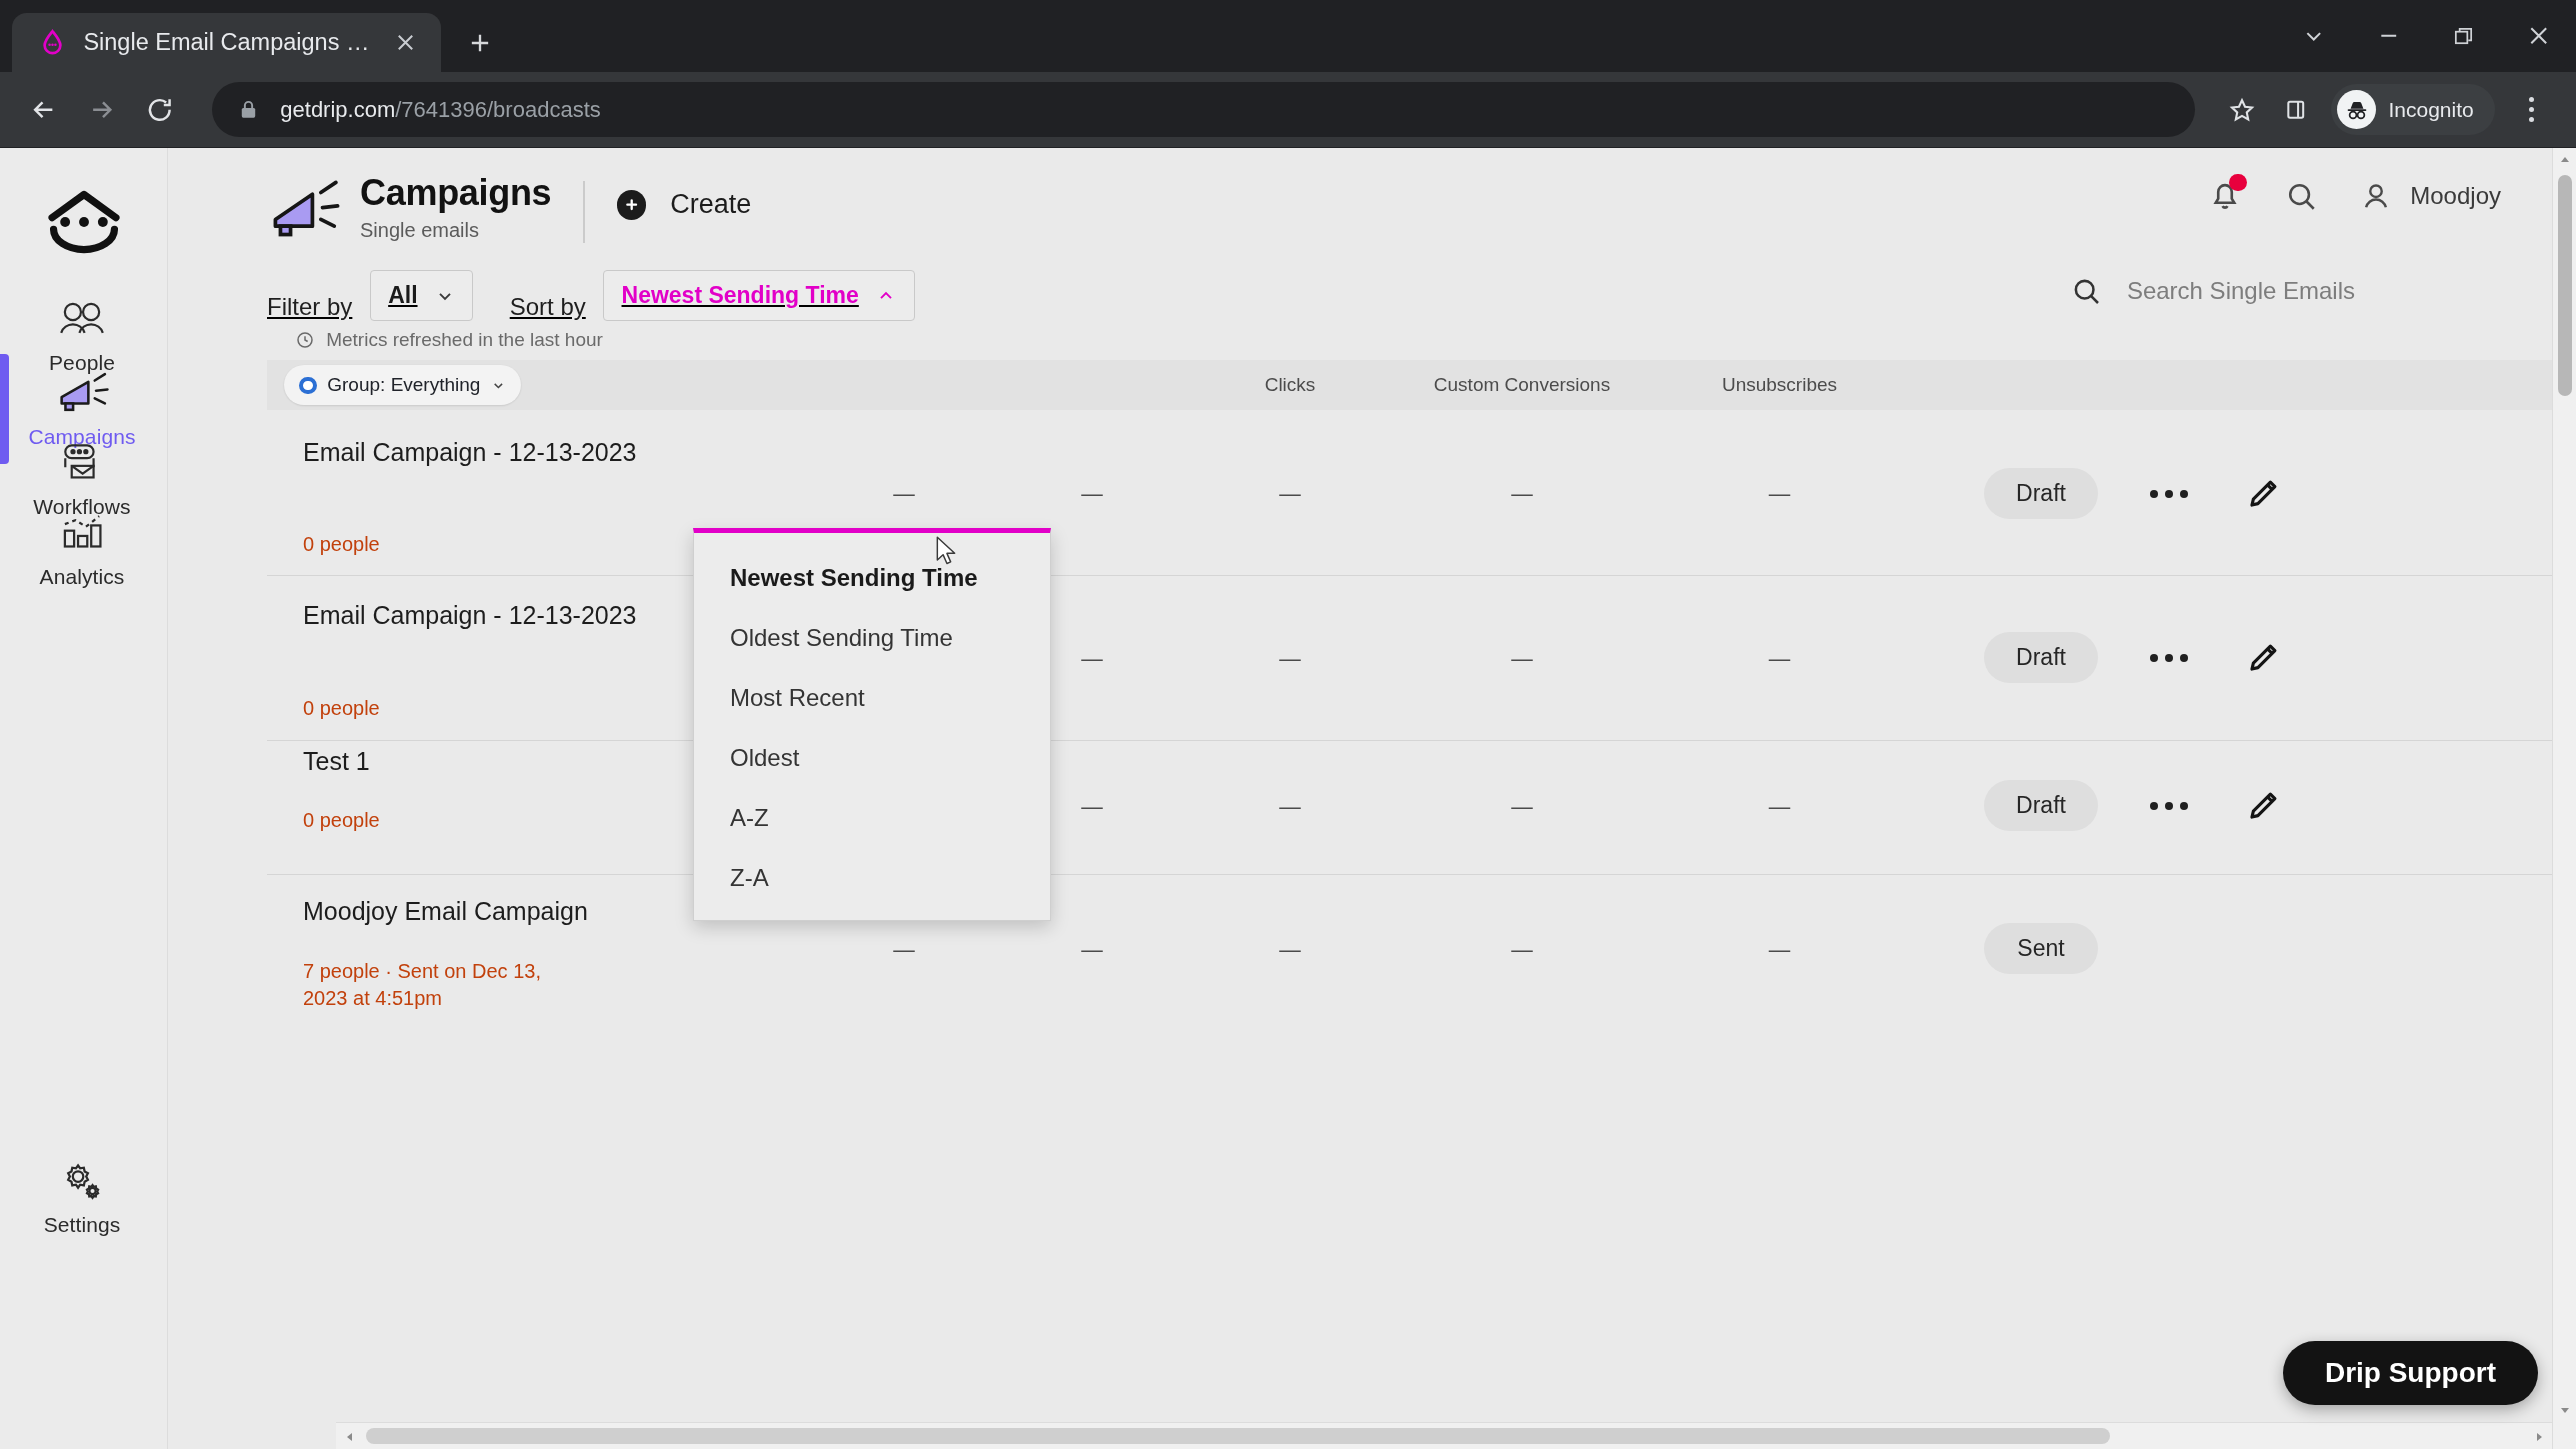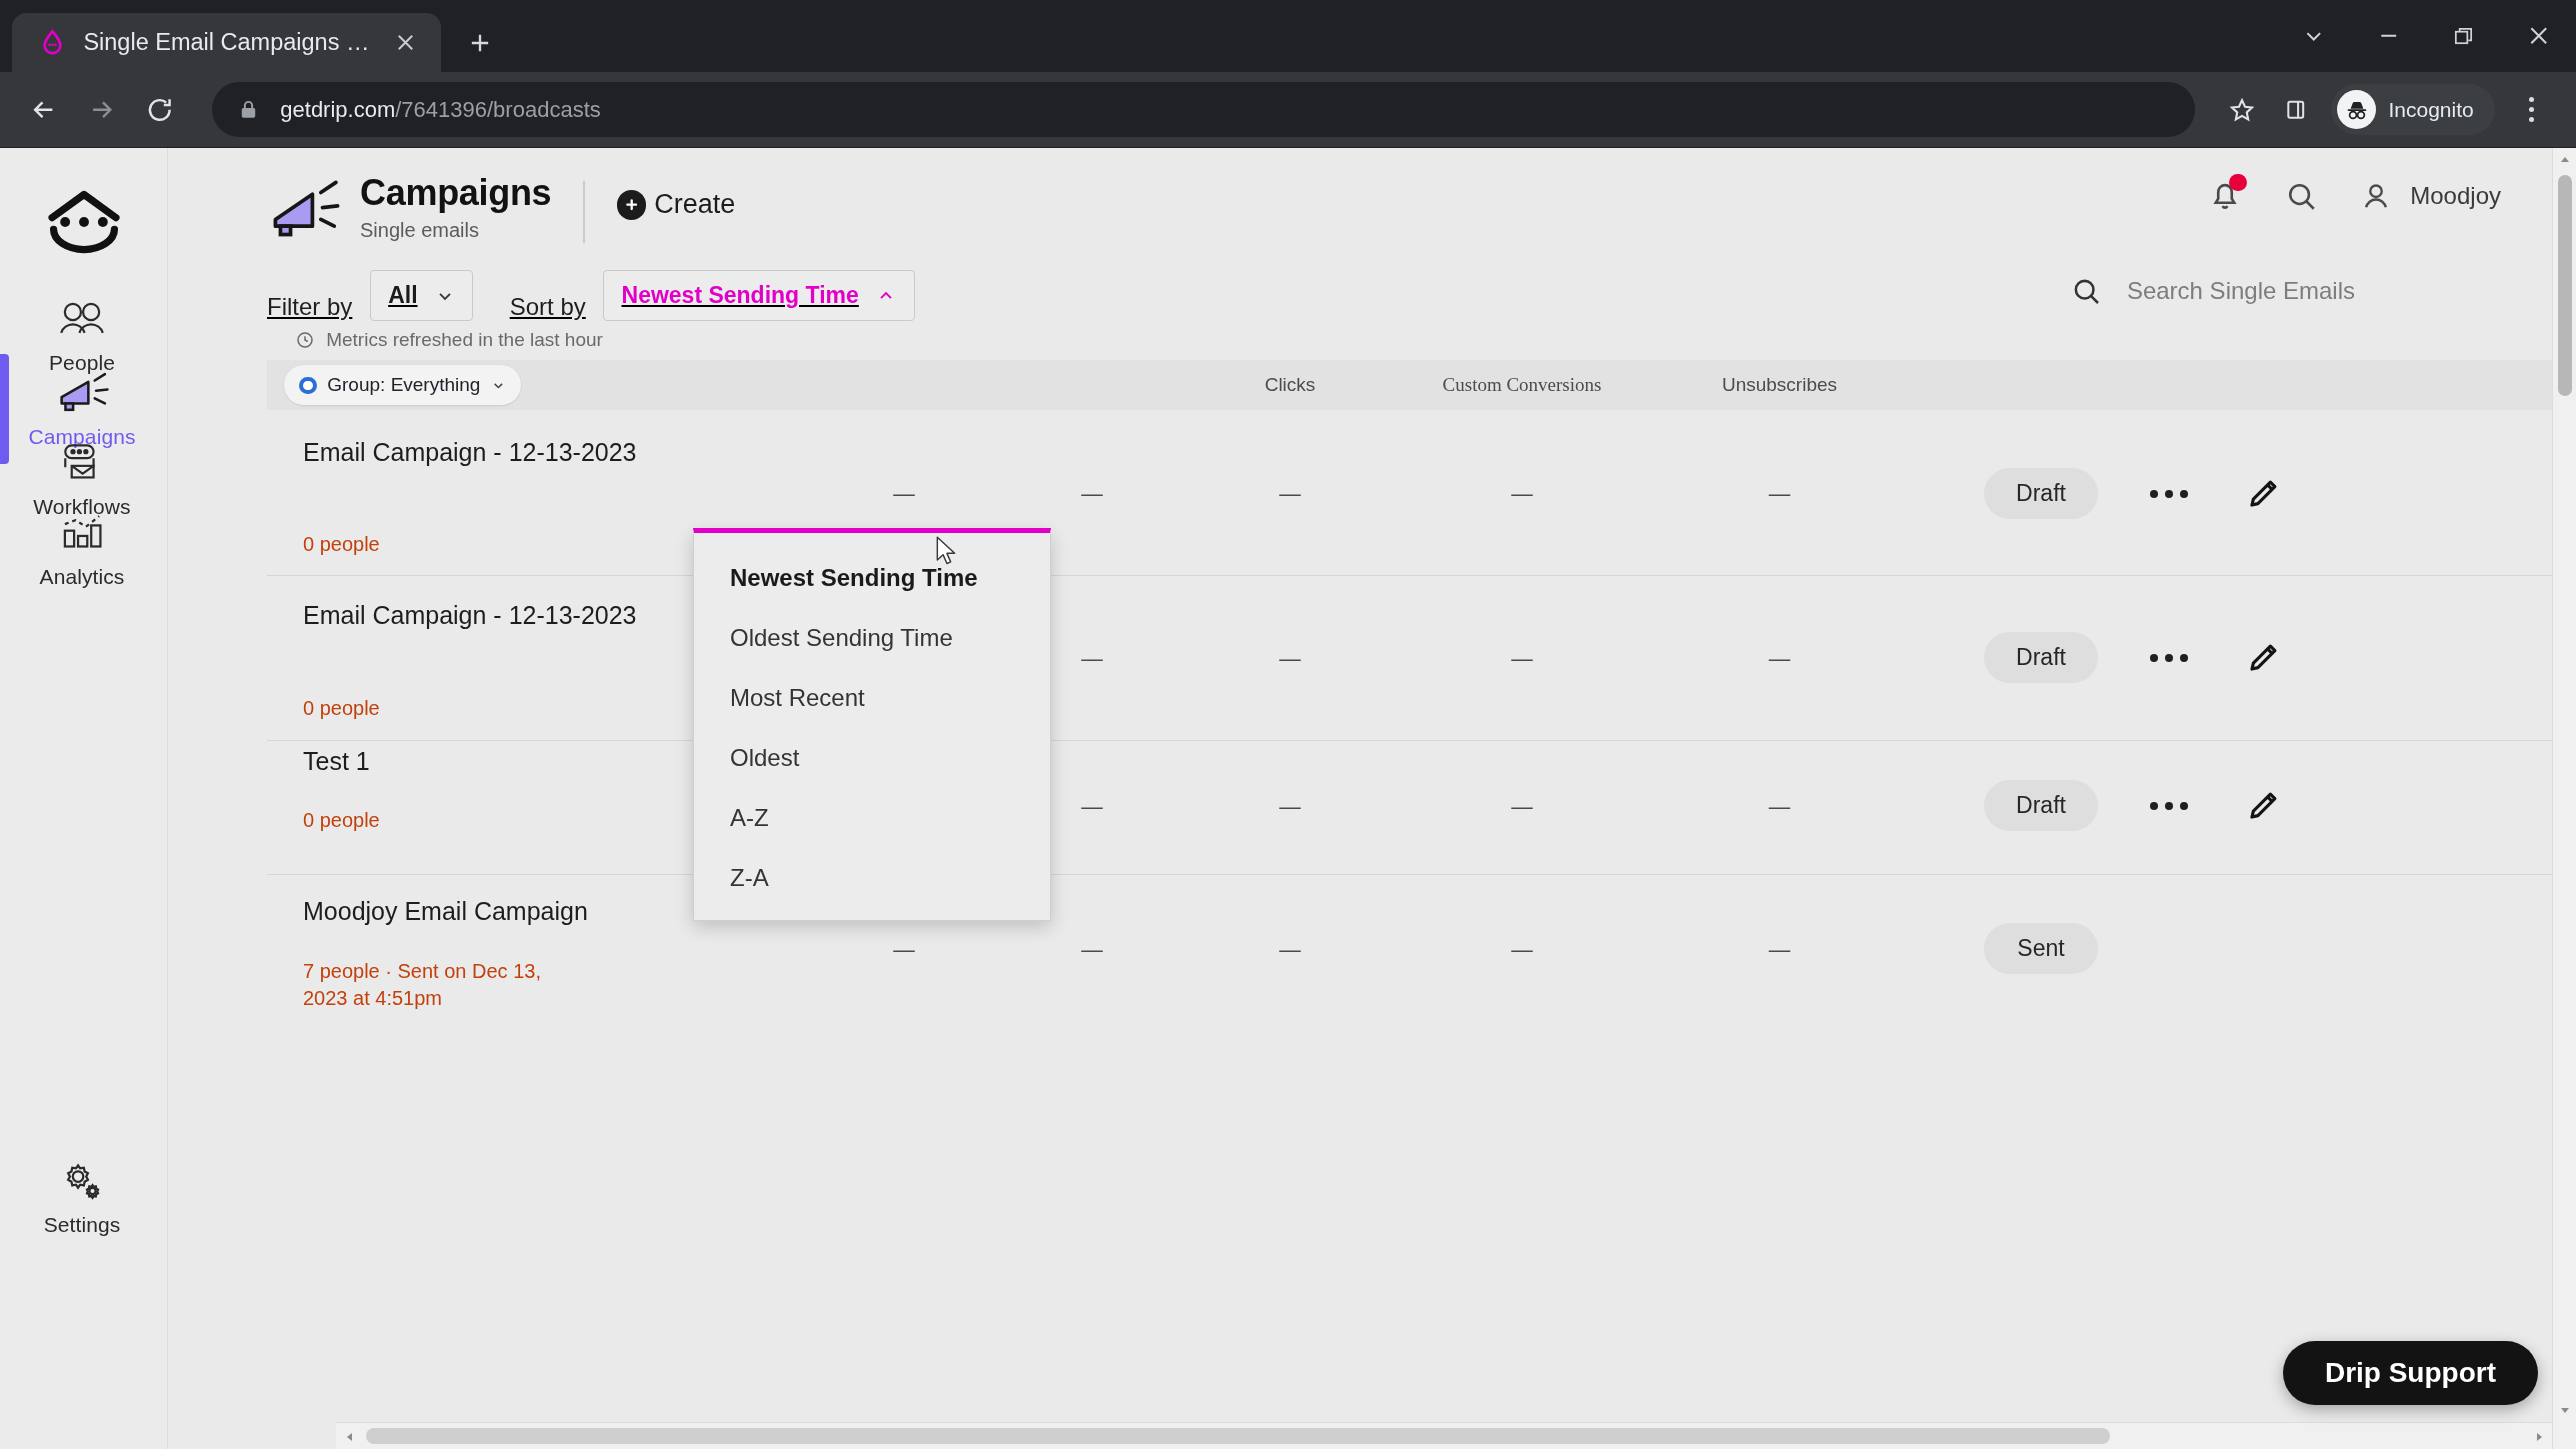--- a/index.html
+++ b/index.html
@@ -126,21 +126,21 @@
     display: flex; align-items: flex-start;
   }
   .megaphone-big { width: 74px; height: 64px; margin: 6.7px 19px 0 0; }
   .title-block { display: flex; flex-direction: column; gap: 5.4px; }
   .page-title { font-size: 36px; font-weight: 700; color: #121212; letter-spacing: -0.3px; }
   .page-sub { font-size: 20px; color: #5b5b5b; }
   .header-div {
     width: 1.3px; height: 62px; background: #cbcbcb; margin: 9.4px 0 0 32px;
   }
   .create-btn {
-    display: flex; align-items: center; gap: 8px;
+    display: flex; align-items: center; gap: 24px;
     margin: 17.4px 0 0 32px;
   }
   .plus-circle {
     width: 29.5px; height: 29.5px; border-radius: 50%; background: #1c1c1c;
     display: flex; align-items: center; justify-content: center;
     color: #fff; font-size: 25.5px; line-height: 0; font-weight: 700;
   }
   .create-label { font-size: 27px; color: #1c1c1c; }
 
   .header-right {
@@ -201,21 +201,21 @@
     width: 17.4px; height: 17.4px; border-radius: 50%;
     border: 4.7px solid #2b6fd4; background: #fff;
   }
   .chip-label { font-size: 19px; color: #20232a; }
   .th {
     font-size: 19px; color: #4c4c4c; text-align: center;
   }
   .th.c1 { position:absolute; left: 550px; width: 174px; }
   .th.c2 { position:absolute; left: 738px; width: 174px; }
   .th.c3 { position:absolute; left: 936px; width: 174px; }
-  .th.c4 { position:absolute; left: 1114px; width: 282px; font-family: Liberation Serif, serif; }
+  .th.c4 { position:absolute; left: 1114px; width: 282px; }
   .th.c5 { position:absolute; left: 1402px; width: 221px; }
 
   .trow {
     position: relative; height: 67px; border-bottom: 0.7px solid #d5d5d5;
   }
   .trow.r1 { height: 166px; }
   .trow.r2 { height: 165px; }
   .trow.r3 { height: 134px; }
   .trow.r4 { height: 168px; border-bottom: none; }
 

